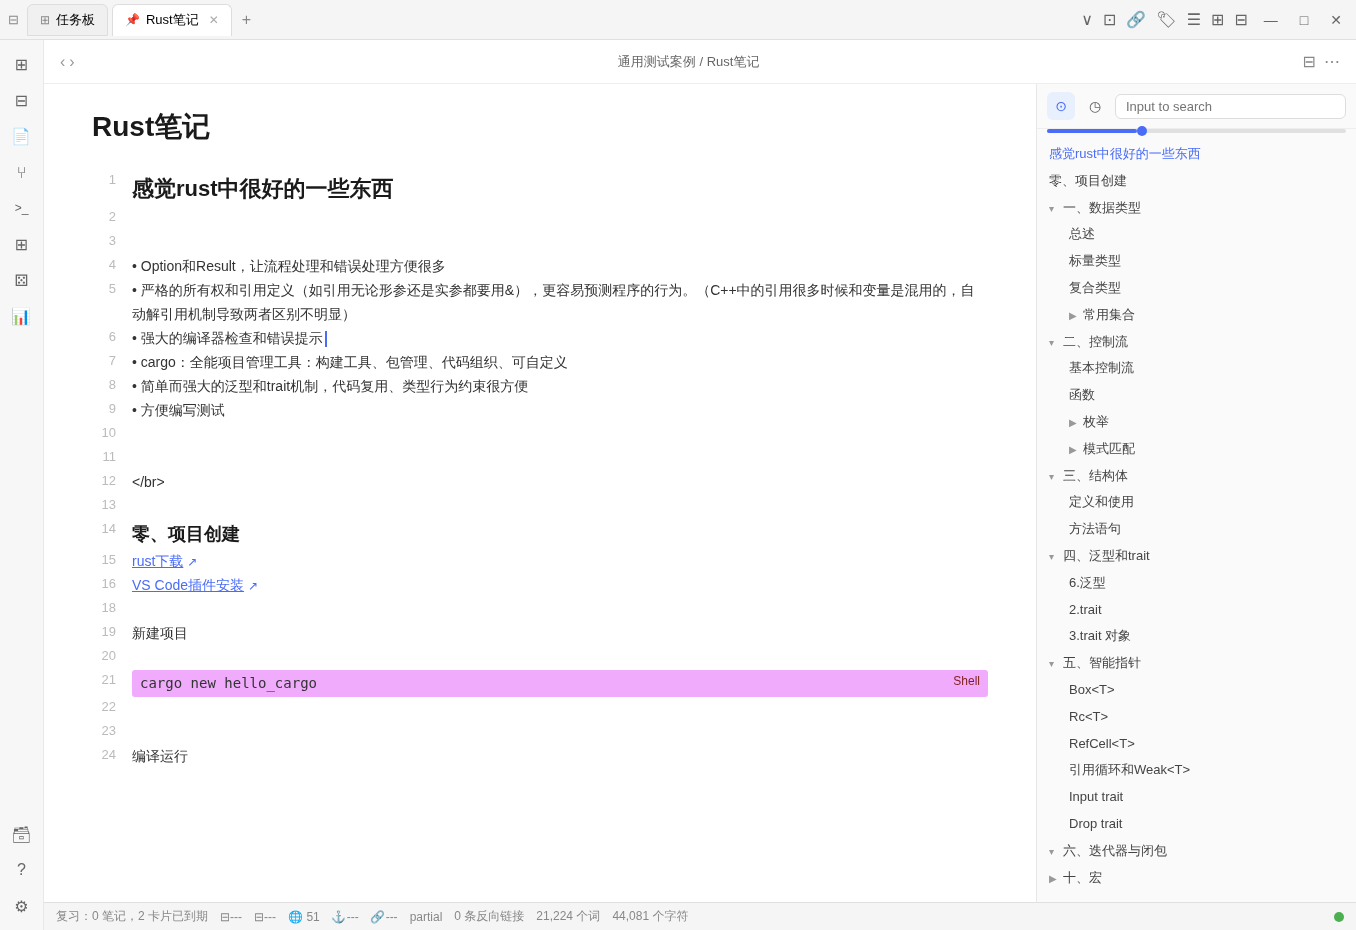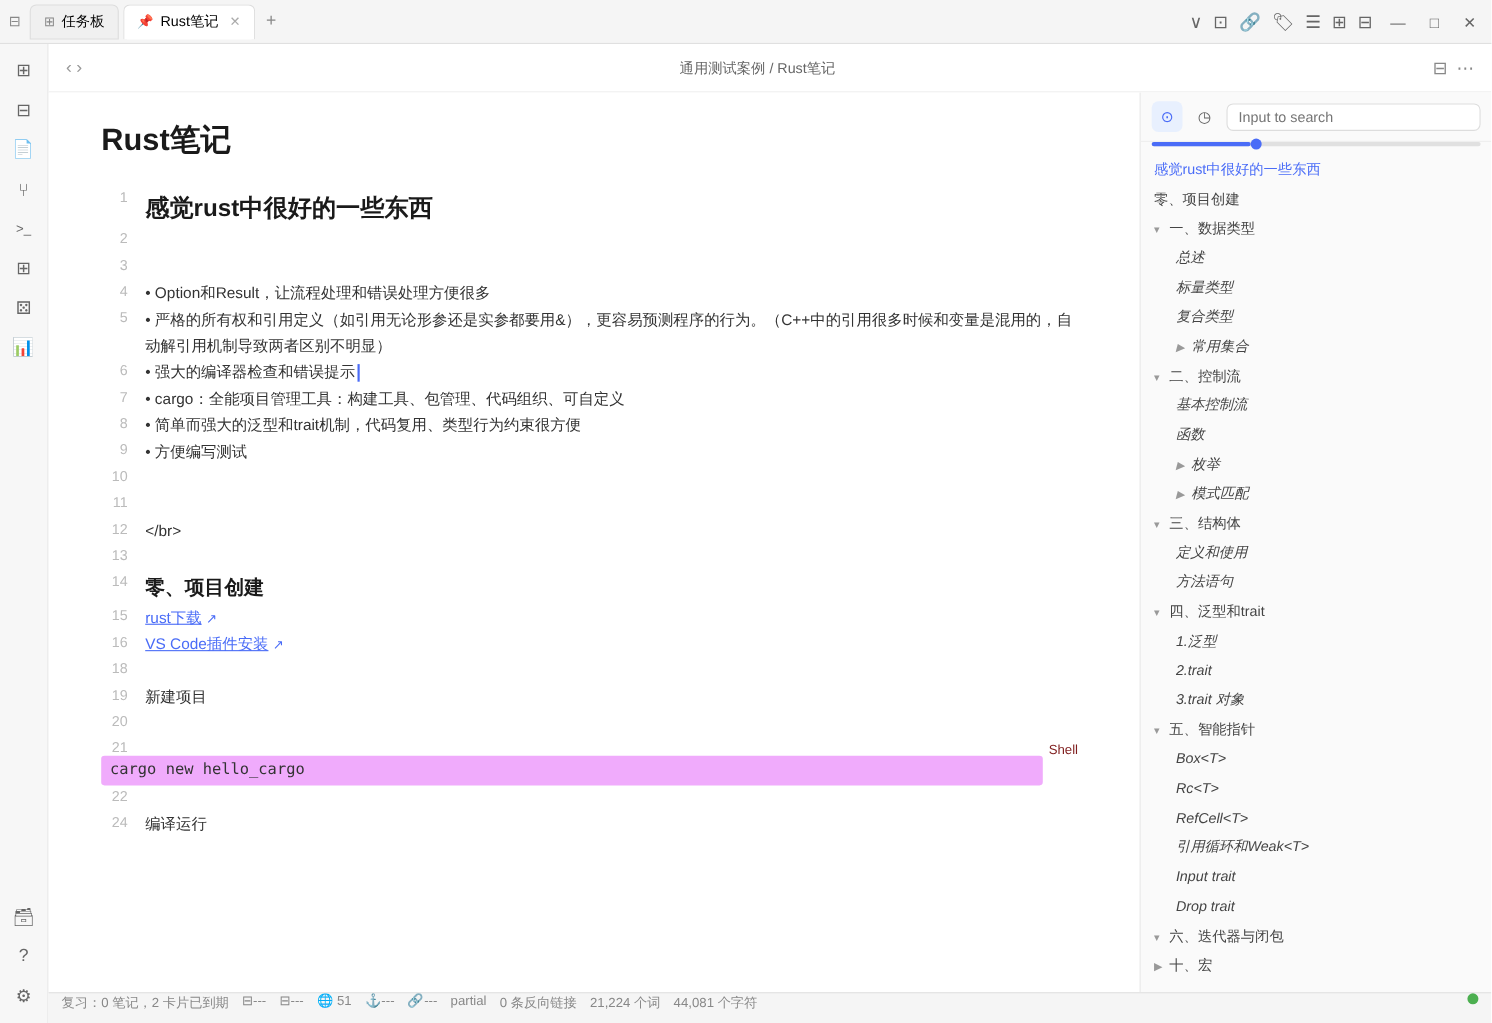--- a/index.html
+++ b/index.html
@@ -57,25 +57,25 @@
     .panel-btn.active { background: #e8f0fe; color: #4a6cf7; }
     .search-input { flex: 1; border: 1px solid #ddd; border-radius: 6px; padding: 4px 10px; font-size: 13px; color: #999; background: #fff; }
     .progress-bar-container { padding: 0 10px; margin-bottom: 4px; }
     .progress-bar { height: 4px; background: #e0e0e0; border-radius: 2px; position: relative; }
     .progress-bar-fill { height: 100%; background: #4a6cf7; border-radius: 2px; width: 30%; }
     .progress-dot { width: 10px; height: 10px; background: #4a6cf7; border-radius: 50%; position: absolute; top: -3px; left: 30%; }
     .toc { flex: 1; overflow-y: auto; padding: 4px 0; }
     .toc-item { padding: 3px 12px; cursor: pointer; font-size: 13px; color: #444; line-height: 1.6; }
     .toc-item.active { color: #4a6cf7; font-weight: 500; }
     .toc-item.level1 { padding-left: 12px; font-weight: 500; }
-    .toc-item.level3 { padding-left: 32px; font-style: italic; }
+    .toc-item.level3 { padding-left: 32px; }
     .toc-expand { display: inline-block; width: 14px; color: #999; font-size: 10px; }
 
     
-    .status-bar { height: 28px; background: #f5f5f5; border-top: 1px solid #e0e0e0; display: flex; align-items: flex-start; padding: 0 12px; font-size: 12px; color: #888; gap: 12px; }
+    .status-bar { height: 28px; background: #f5f5f5; border-top: 1px solid #e0e0e0; display: flex; align-items: center; padding: 0 12px; font-size: 12px; color: #888; gap: 12px; }
     .status-bar .status-green { width: 10px; height: 10px; background: #4caf50; border-radius: 50%; margin-left: auto; }
     .status-item { display: flex; align-items: center; gap: 3px; }
   </style>
 </head>
 <body>
 
 <div class="title-bar">
   <div class="title-bar-left">
     <span style="font-size:13px;color:#888;">⊟</span>
   </div>
@@ -213,27 +213,31 @@
             <span class="line-content">&nbsp;</span>
           </div>
           <div class="line">
             <span class="line-num">19</span>
             <span class="line-content">新建项目</span>
           </div>
           <div class="line">
             <span class="line-num">20</span>
             <span class="line-content">&nbsp;</span>
           </div>
-          <div class="line" style="position:relative;flex-direction:column;">
+          <div class="line" style="position:relative;">
             <span class="line-num">21</span>
             <span class="line-content" style="font-family:monospace;background:#f0abfc;padding:2px 8px;border-radius:3px;display:inline-block;width:calc(100% - 40px);">cargo new hello_cargo</span>
             <span style="position:absolute;right:8px;top:4px;color:#7f1d1d;font-size:12px;">Shell</span>
           </div>
           <div class="line">
             <span class="line-num">22</span>
+            <span class="line-content">&nbsp;</span>
+          </div>
+          <div class="line">
+            <span class="line-num">23</span>
             <span class="line-content">&nbsp;</span>
           </div>
           <div class="line">
             <span class="line-num">24</span>
             <span class="line-content">编译运行</span>
           </div>
 
         </div>
       </div>
 
@@ -293,21 +297,21 @@
           <div class="toc-item level3">
             <span>定义和使用</span>
           </div>
           <div class="toc-item level3">
             <span>方法语句</span>
           </div>
           <div class="toc-item level1">
             <span class="toc-expand">▾</span><span>四、泛型和trait</span>
           </div>
           <div class="toc-item level3">
-            <span>1.泛型</span>
+            <span>6.泛型</span>
           </div>
           <div class="toc-item level3">
             <span>2.trait</span>
           </div>
           <div class="toc-item level3">
             <span>3.trait 对象</span>
           </div>
           <div class="toc-item level1">
             <span class="toc-expand">▾</span><span>五、智能指针</span>
           </div>

